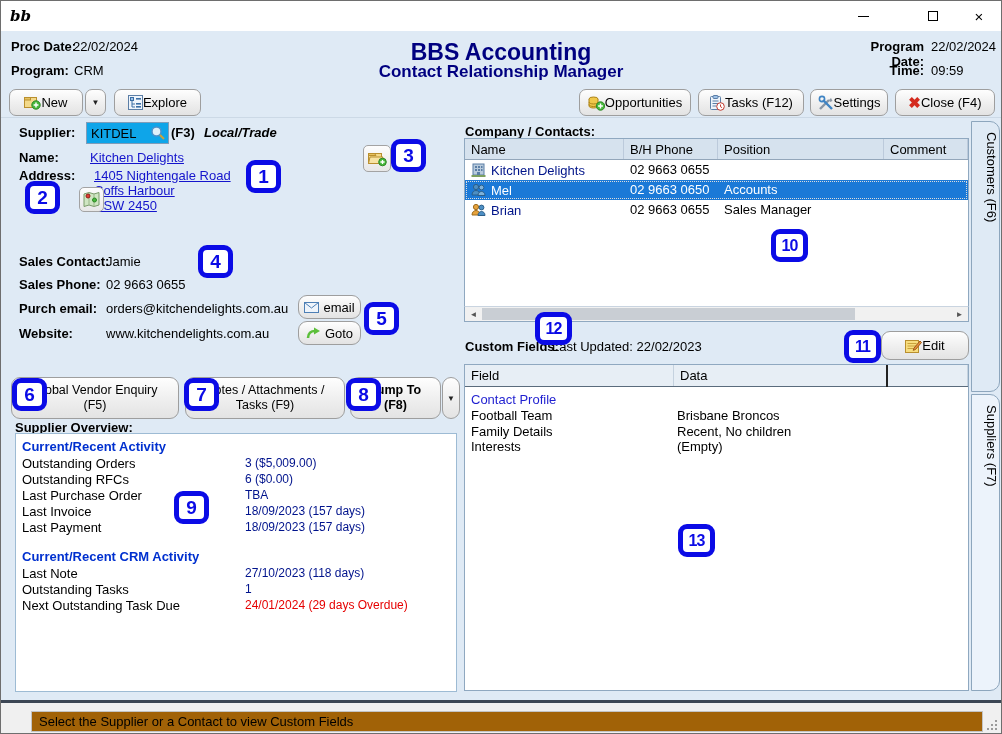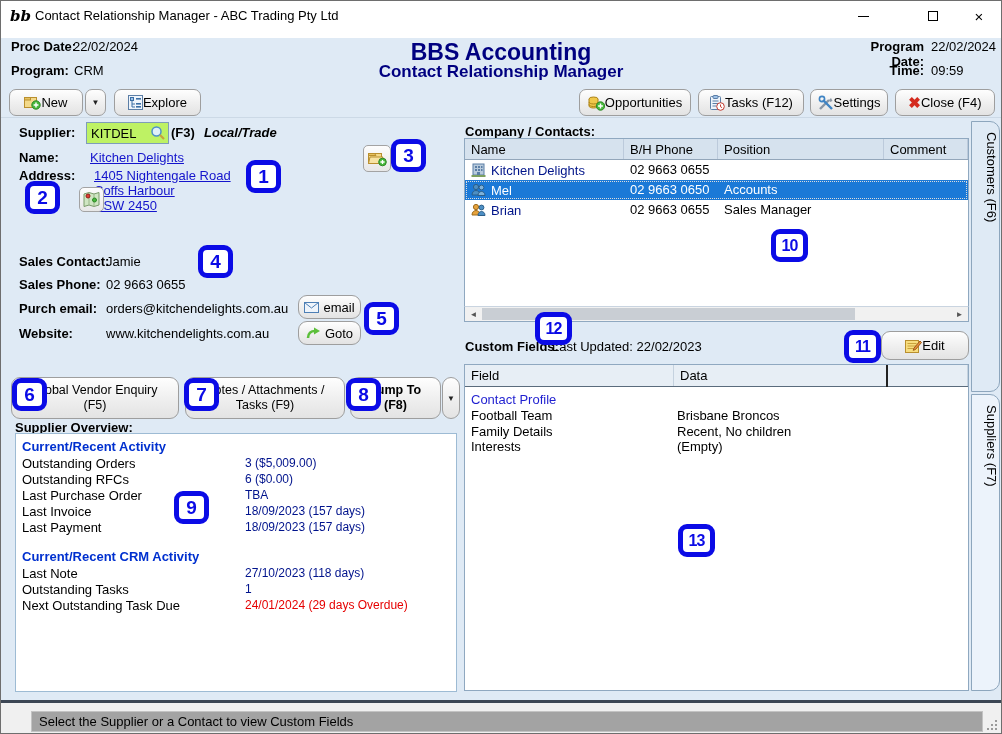--- a/index.html
+++ b/index.html
@@ -5,21 +5,21 @@
   * { box-sizing: border-box; }
   html,body { margin:0; padding:0; background:#555; }
   .window {
     position:relative; width:1002px; height:734px; overflow:hidden;
     font-family:"Liberation Sans", sans-serif; font-size:13px; color:#000;
     background:#dfeaf5; border:1px solid #6e6e6e;
   }
   .abs { position:absolute; }
   .navy { color:#000080; }
   
-  .titlebar { position:absolute; left:0; top:0; width:1002px; height:37px; background:#ffffff; }
+  .titlebar { position:absolute; left:0; top:0; width:1002px; height:30px; background:#ffffff; }
   .titlebar-title { position:absolute; left:34px; top:7px; font-size:13px; color:#000; }
   .logo { position:absolute; left:9px; top:5px; width:20px; height:20px; font-family:"DejaVu Serif",serif; font-style:italic; font-weight:bold; font-size:15px; line-height:20px; text-align:center; }
   .win-btn { position:absolute; top:0; width:46px; height:30px; display:flex; align-items:center; justify-content:center; }
   .glyph-min { width:11px; height:1px; background:#000; display:block; }
   .glyph-max { width:10px; height:10px; border:1px solid #000; display:block; }
   .glyph-close { font-size:15px; line-height:15px; }
   
   .hlabel { position:absolute; font-weight:bold; font-size:13px; }
   .hval { position:absolute; font-size:13px; }
   .app-title { position:absolute; left:0; right:0; top:38px; text-align:center; font-size:23px; font-weight:bold; color:#000080; }
@@ -35,21 +35,21 @@
     position:absolute; height:42px; border:1px solid #9e9e9e; border-radius:9px;
     background:linear-gradient(#fefefe,#ededed 60%,#e3e3e3);
     display:flex; align-items:center; justify-content:center; text-align:center;
     font-size:12.5px; line-height:15px; color:#000;
   }
   .arrow-glyph { font-size:8px; color:#222; }
   
   .flabel { position:absolute; font-weight:bold; font-size:13px; color:#000; }
   .fval { position:absolute; font-size:13px; color:#000; }
   .link { color:#1414cc; text-decoration:underline; }
-  .supplier-input { position:absolute; left:85px; top:121px; width:83px; height:22px; border:1px solid #7f9db9; background:#bef264; font-family:"Liberation Sans",sans-serif; font-size:13px; padding:1px 18px 1px 4px; }
+  .supplier-input { position:absolute; left:85px; top:121px; width:83px; height:22px; border:1px solid #7f9db9; background:#0ea5e9; font-family:"Liberation Sans",sans-serif; font-size:13px; padding:1px 18px 1px 4px; }
   .mini-btn { position:absolute; border:1px solid #a3a3a3; border-radius:5px; background:linear-gradient(#fdfdfd,#e7e7e7); display:flex; align-items:center; justify-content:center; }
   
   .overview-panel { position:absolute; left:14px; top:432px; width:442px; height:259px; background:#fff; border:1px solid #9dbbd4; }
   .ov-head { position:absolute; left:6px; font-weight:bold; color:#0030cf; font-size:13px; }
   .ov-lbl { position:absolute; left:6px; font-size:13px; color:#000; }
   .ov-val { position:absolute; left:229px; font-size:12px; color:#00138c; }
   .ov-val.red { color:#e60000; }
   
   .panel-title { position:absolute; font-weight:bold; font-size:13px; }
   .contacts-table { position:absolute; left:463px; top:137px; width:505px; height:168px; background:#fff; border:1px solid #8fa8c0; border-bottom:none; }
@@ -74,21 +74,21 @@
   .vtab {
     position:absolute; left:970px; width:29px; background:#dfeaf5;
     border:1px solid #8da6bd; border-radius:0 10px 10px 0;
     writing-mode:vertical-rl; text-align:left; padding-top:10px;
     font-size:13px; color:#000;
   }
   .vtab.active { background:#ecf3fb; }
   
   .darkline { position:absolute; left:0; top:699px; width:1002px; height:3px; background:#3c4654; }
   .statusbar { position:absolute; left:0; top:702px; width:1002px; height:32px; background:#f0f0f0; }
-  .status-box { position:absolute; left:30px; top:8px; width:952px; height:21px; background:#a3a3a3; border:1px solid #c3c3c3; font-size:13px; padding:2px 0 0 7px; }
+  .status-box { position:absolute; left:30px; top:8px; width:952px; height:21px; background:#a16207; border:1px solid #c3c3c3; font-size:13px; padding:2px 0 0 7px; }
   .grip { position:absolute; right:6px; bottom:5px; width:10px; height:10px;
     background:
       radial-gradient(circle at 9px 1px, #9a9a9a 1px, transparent 1.4px),
       radial-gradient(circle at 9px 5px, #9a9a9a 1px, transparent 1.4px),
       radial-gradient(circle at 5px 5px, #9a9a9a 1px, transparent 1.4px),
       radial-gradient(circle at 9px 9px, #9a9a9a 1px, transparent 1.4px),
       radial-gradient(circle at 5px 9px, #9a9a9a 1px, transparent 1.4px),
       radial-gradient(circle at 1px 9px, #9a9a9a 1px, transparent 1.4px);
   }
   
@@ -102,21 +102,20 @@
   .seam { position:absolute; left:0; top:116px; width:1002px; height:1px; background:#ccd9e6; }
   .icon { display:inline-block; flex:0 0 auto; }
 </style>
 </head>
 <body>
 
 <div class="window">
 
   <div class="titlebar">
     <span class="logo">bb</span>
-    <span class="titlebar-title">Contact Relationship Manager - ABC Trading Pty Ltd</span>
     <div class="win-btn" style="left:839px;">
         <span class="glyph-min"></span>
       </div>
     <div class="win-btn" style="left:909px;">
         <span class="glyph-max"></span>
       </div>
     <div class="win-btn" style="left:955px;">
         <span class="glyph-close">×</span>
       </div>
   </div>

